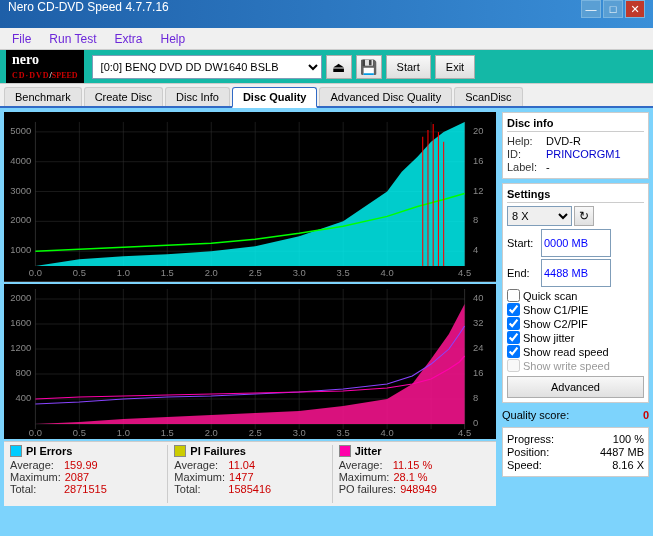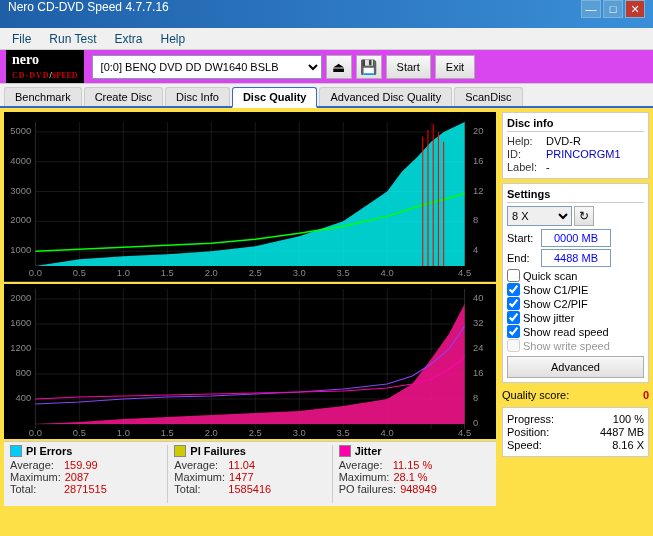--- a/index.html
+++ b/index.html
@@ -7,35 +7,35 @@
     
     
     .title-bar { background: linear-gradient(to right, #1e5fa8, #3a8fd8); height: 28px; display: flex; align-items: flex-start; justify-content: space-between; padding: 0 8px; color: white; font-size: 12px; }
     .title-bar-title { display: flex; align-items: center; gap: 6px; }
     .title-bar-controls { display: flex; gap: 2px; }
     .title-bar-btn { width: 20px; height: 18px; background: #5a9fd4; border: 1px solid #7ab5e0; color: white; font-size: 11px; cursor: pointer; display: flex; align-items: center; justify-content: center; }
     .title-bar-btn.close { background: #c0392b; }
     
     
     .menu-bar { background: #f0f0f0; border-bottom: 1px solid #ccc; height: 22px; display: flex; align-items: center; padding: 0 4px; gap: 2px; }
-    .menu-item { padding: 2px 8px; cursor: pointer; font-size: 12px; color: #0c4a6e; }
-    
-    
-    .toolbar { background: #d946ef; border-bottom: 1px solid #ccc; height: 34px; display: flex; align-items: center; padding: 0 6px; gap: 4px; }
+    .menu-item { padding: 2px 8px; cursor: pointer; font-size: 12px; color: #6d28d9; }
+    
+    
+    .toolbar { background: #14b8a6; border-bottom: 1px solid #ccc; height: 34px; display: flex; align-items: center; padding: 0 6px; gap: 4px; }
     .drive-select { width: 230px; height: 24px; font-size: 11px; border: 1px solid #7f9db9; padding: 0 4px; background: white; }
     .toolbar-btn { height: 24px; padding: 0 10px; font-size: 11px; border: 1px solid #adadad; background: linear-gradient(to bottom, #f8f8f8, #e0e0e0); cursor: pointer; }
     .toolbar-icon-btn { width: 26px; height: 24px; border: 1px solid #adadad; background: linear-gradient(to bottom, #f8f8f8, #e0e0e0); cursor: pointer; display: flex; align-items: center; justify-content: center; font-size: 14px; }
     
     
     .tabs { background: #f0f0f0; border-bottom: 2px solid #316AC5; height: 24px; display: flex; align-items: flex-end; padding: 0 4px; gap: 2px; }
     .tab { padding: 3px 10px; font-size: 11px; border: 1px solid #ccc; border-bottom: none; cursor: pointer; background: #e4e4e4; color: #000; border-radius: 3px 3px 0 0; }
     .tab.active { background: white; border-color: #316AC5; border-bottom: 2px solid white; margin-bottom: -2px; font-weight: bold; }
     
     
-    .main-content { display: flex; background: #fde047; height: calc(536px - 28px - 22px - 34px - 24px); }
+    .main-content { display: flex; background: #7dd3fc; height: calc(536px - 28px - 22px - 34px - 24px); }
     
     .chart-top { height: 170px; position: relative; background: #000; border-bottom: 1px solid #333; }
     .chart-bottom { height: 155px; position: relative; background: #000; }
     
     
     .right-panel { width: 155px; padding: 4px; display: flex; flex-direction: column; gap: 2px; }
     
     .info-section { background: white; border: 1px solid #ccc; padding: 4px; margin-bottom: 2px; }
     .info-title { font-weight: bold; font-size: 11px; border-bottom: 1px solid #ccc; padding-bottom: 2px; margin-bottom: 3px; }
     .info-row { display: flex; gap: 4px; margin: 1px 0; font-size: 11px; }
@@ -46,21 +46,21 @@
     
     .settings-section { background: white; border: 1px solid #ccc; padding: 4px; margin-bottom: 2px; }
     .settings-title { font-weight: bold; font-size: 11px; border-bottom: 1px solid #ccc; padding-bottom: 2px; margin-bottom: 3px; }
     
     .speed-row { display: flex; align-items: center; gap: 2px; margin-bottom: 3px; }
     .speed-select { width: 65px; height: 20px; font-size: 11px; border: 1px solid #7f9db9; }
     .refresh-btn { width: 20px; height: 20px; border: 1px solid #adadad; background: linear-gradient(to bottom, #f8f8f8, #e0e0e0); cursor: pointer; font-size: 12px; display: flex; align-items: center; justify-content: center; }
     
     .mb-row { display: flex; align-items: center; gap: 2px; margin: 2px 0; }
     .mb-label { font-size: 11px; min-width: 32px; }
-    .mb-input { width: 70px; height: 18px; font-size: 11px; border: 1px solid #7f9db9; padding: 0 2px; text-align: center; color: #0000ff; }
+    .mb-input { width: 70px; height: 28px; font-size: 11px; border: 1px solid #7f9db9; padding: 0 2px; text-align: left; color: #0000ff; }
     
     .checkbox-row { display: flex; align-items: center; gap: 3px; margin: 1px 0; font-size: 11px; }
     .checkbox-row input[type=checkbox] { margin: 0; }
     
     .advanced-btn { width: 100%; height: 22px; font-size: 11px; border: 1px solid #adadad; background: linear-gradient(to bottom, #f8f8f8, #e0e0e0); cursor: pointer; margin-top: 3px; }
     .quality-score { color: #cc0000; font-weight: bold; }
     
     .progress-section { background: white; border: 1px solid #ccc; padding: 4px; margin-top: 2px; }
     .progress-row { display: flex; justify-content: space-between; margin: 1px 0; font-size: 11px; }
     

